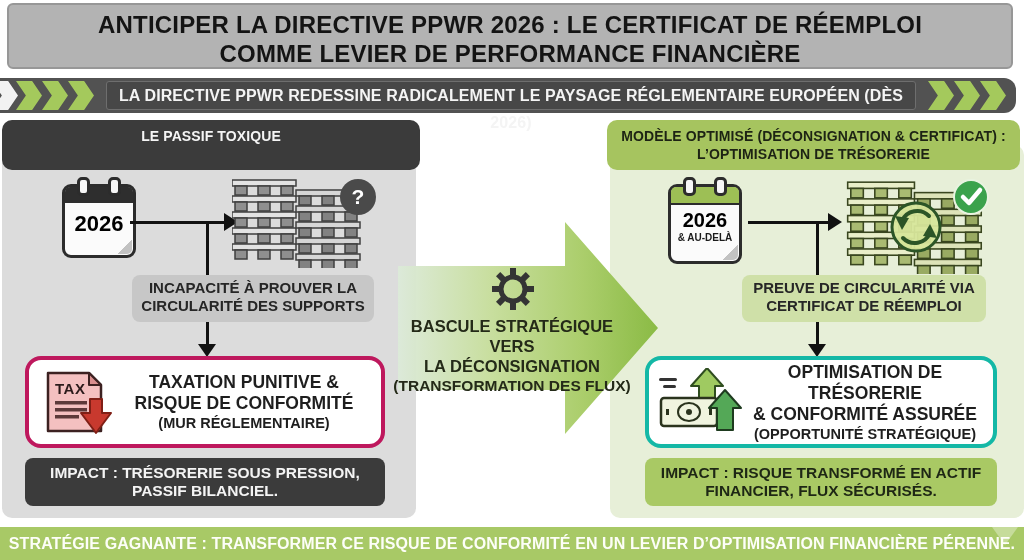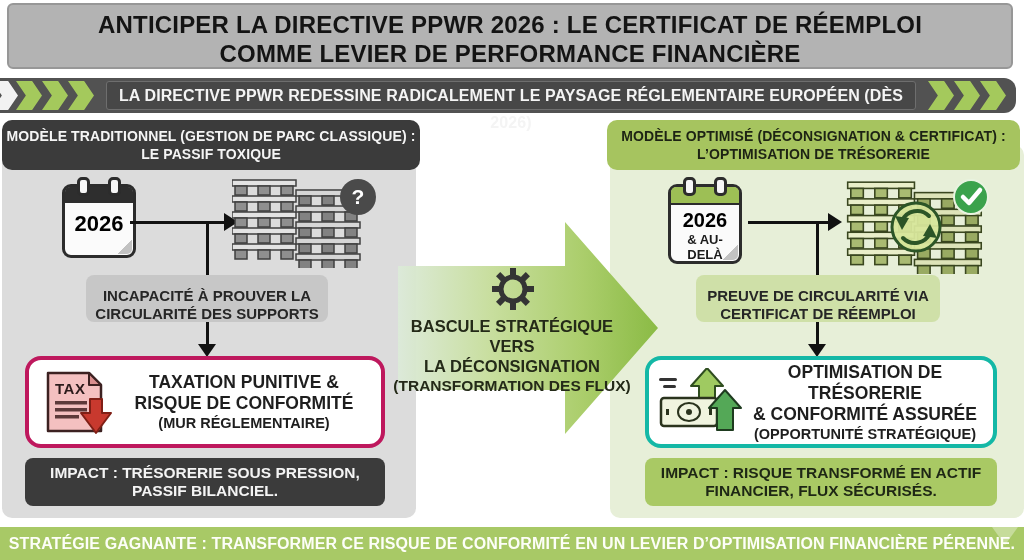--- a/index.html
+++ b/index.html
@@ -30,29 +30,29 @@
   .panel-header-right .ph-line{color:#1d2314;}
   
   .calendar{width:74px;background:#fbfbfb;border:3px solid #2c2c2c;border-radius:9px;box-sizing:border-box;}
   .cal-left{left:62px;top:184px;height:74px;}
   .cal-right{left:668px;top:184px;height:80px;}
   .cal-band{position:absolute;left:0;top:0;width:100%;height:16px;border-radius:5px 5px 0 0;}
   .cal-band-dark{background:#2e2e2e;}
   .cal-band-green{background:#9dbf55;border-bottom:2px solid #2c2c2c;}
   .cal-ring{position:absolute;top:-10px;width:7px;height:13px;background:#f7f7f7;border:3px solid #2c2c2c;border-radius:5px;}
   .cal-year{position:absolute;left:0;width:100%;text-align:center;font-weight:800;color:#000000;}
-  .cal-sub{position:absolute;left:0;width:100%;text-align:center;font-weight:800;color:#1b1b1b;font-size:13px;}
+  .cal-sub{position:absolute;left:0;width:100%;text-align:center;font-weight:800;color:#1b1b1b;font-size:10px;}
   .cal-fold{position:absolute;right:1px;bottom:1px;width:15px;height:15px;
             background:linear-gradient(135deg,transparent 50%,#c2c2c2 50%);border-radius:0 0 5px 0;}
   
   .fl{background:#111;}
   .ah-right{width:0;height:0;border-left:14px solid #111;border-top:9px solid transparent;border-bottom:9px solid transparent;}
   .ah-down{width:0;height:0;border-top:13px solid #111;border-left:9px solid transparent;border-right:9px solid transparent;}
   
-  .cause-box{height:47px;border-radius:8px;text-align:center;padding-top:12px;box-sizing:border-box;}
+  .cause-box{height:47px;border-radius:8px;text-align:center;padding-top:4px;box-sizing:border-box;margin-left:46px;}
   .cause-left{left:86px;top:275px;width:242px;background:#c7c7c7;}
   .cause-right{left:696px;top:275px;width:244px;background:#cfe0a8;}
   .cause-line{font-size:15px;font-weight:800;color:#262626;line-height:18px;}
   .risk-box{height:92px;background:#fff;border-radius:16px;box-sizing:border-box;display:flex;align-items:center;}
   .risk-left{left:25px;top:356px;width:360px;border:4px solid #be185d;}
   .risk-right{left:645px;top:356px;width:352px;border:4px solid #14b8a6;}
   .risk-text{flex:1;text-align:center;padding-right:6px;}
   .risk-main{font-size:17.5px;font-weight:800;color:#1e1e1e;line-height:21px;}
   .risk-sub{font-size:14.5px;font-weight:800;color:#1e1e1e;line-height:18px;}
   .impact-box{height:48px;border-radius:8px;text-align:center;padding-top:6px;box-sizing:border-box;}
@@ -97,21 +97,20 @@
     </div>
     <div class="chev g" style="left:928px"></div>
     <div class="chev g" style="left:954px"></div>
     <div class="chev g" style="left:980px"></div>
   </div>
 
   <div class="abs panel-left-body"></div>
   <div class="abs panel-right-body"></div>
 
   <div class="abs panel-header panel-header-left">
-    <div class="ph-line">MODÈLE TRADITIONNEL (GESTION DE PARC CLASSIQUE) :</div>
     <div class="ph-line">LE PASSIF TOXIQUE</div>
   </div>
   <div class="abs panel-header panel-header-right">
     <div class="ph-line">MODÈLE OPTIMISÉ (DÉCONSIGNATION &amp; CERTIFICAT) :</div>
     <div class="ph-line">L’OPTIMISATION DE TRÉSORERIE</div>
   </div>
 
   <div class="abs big-arrow"></div>
   <svg class="abs" style="left:491px;top:267px" width="44" height="44" viewBox="0 0 44 44">
     <g fill="#343434">

